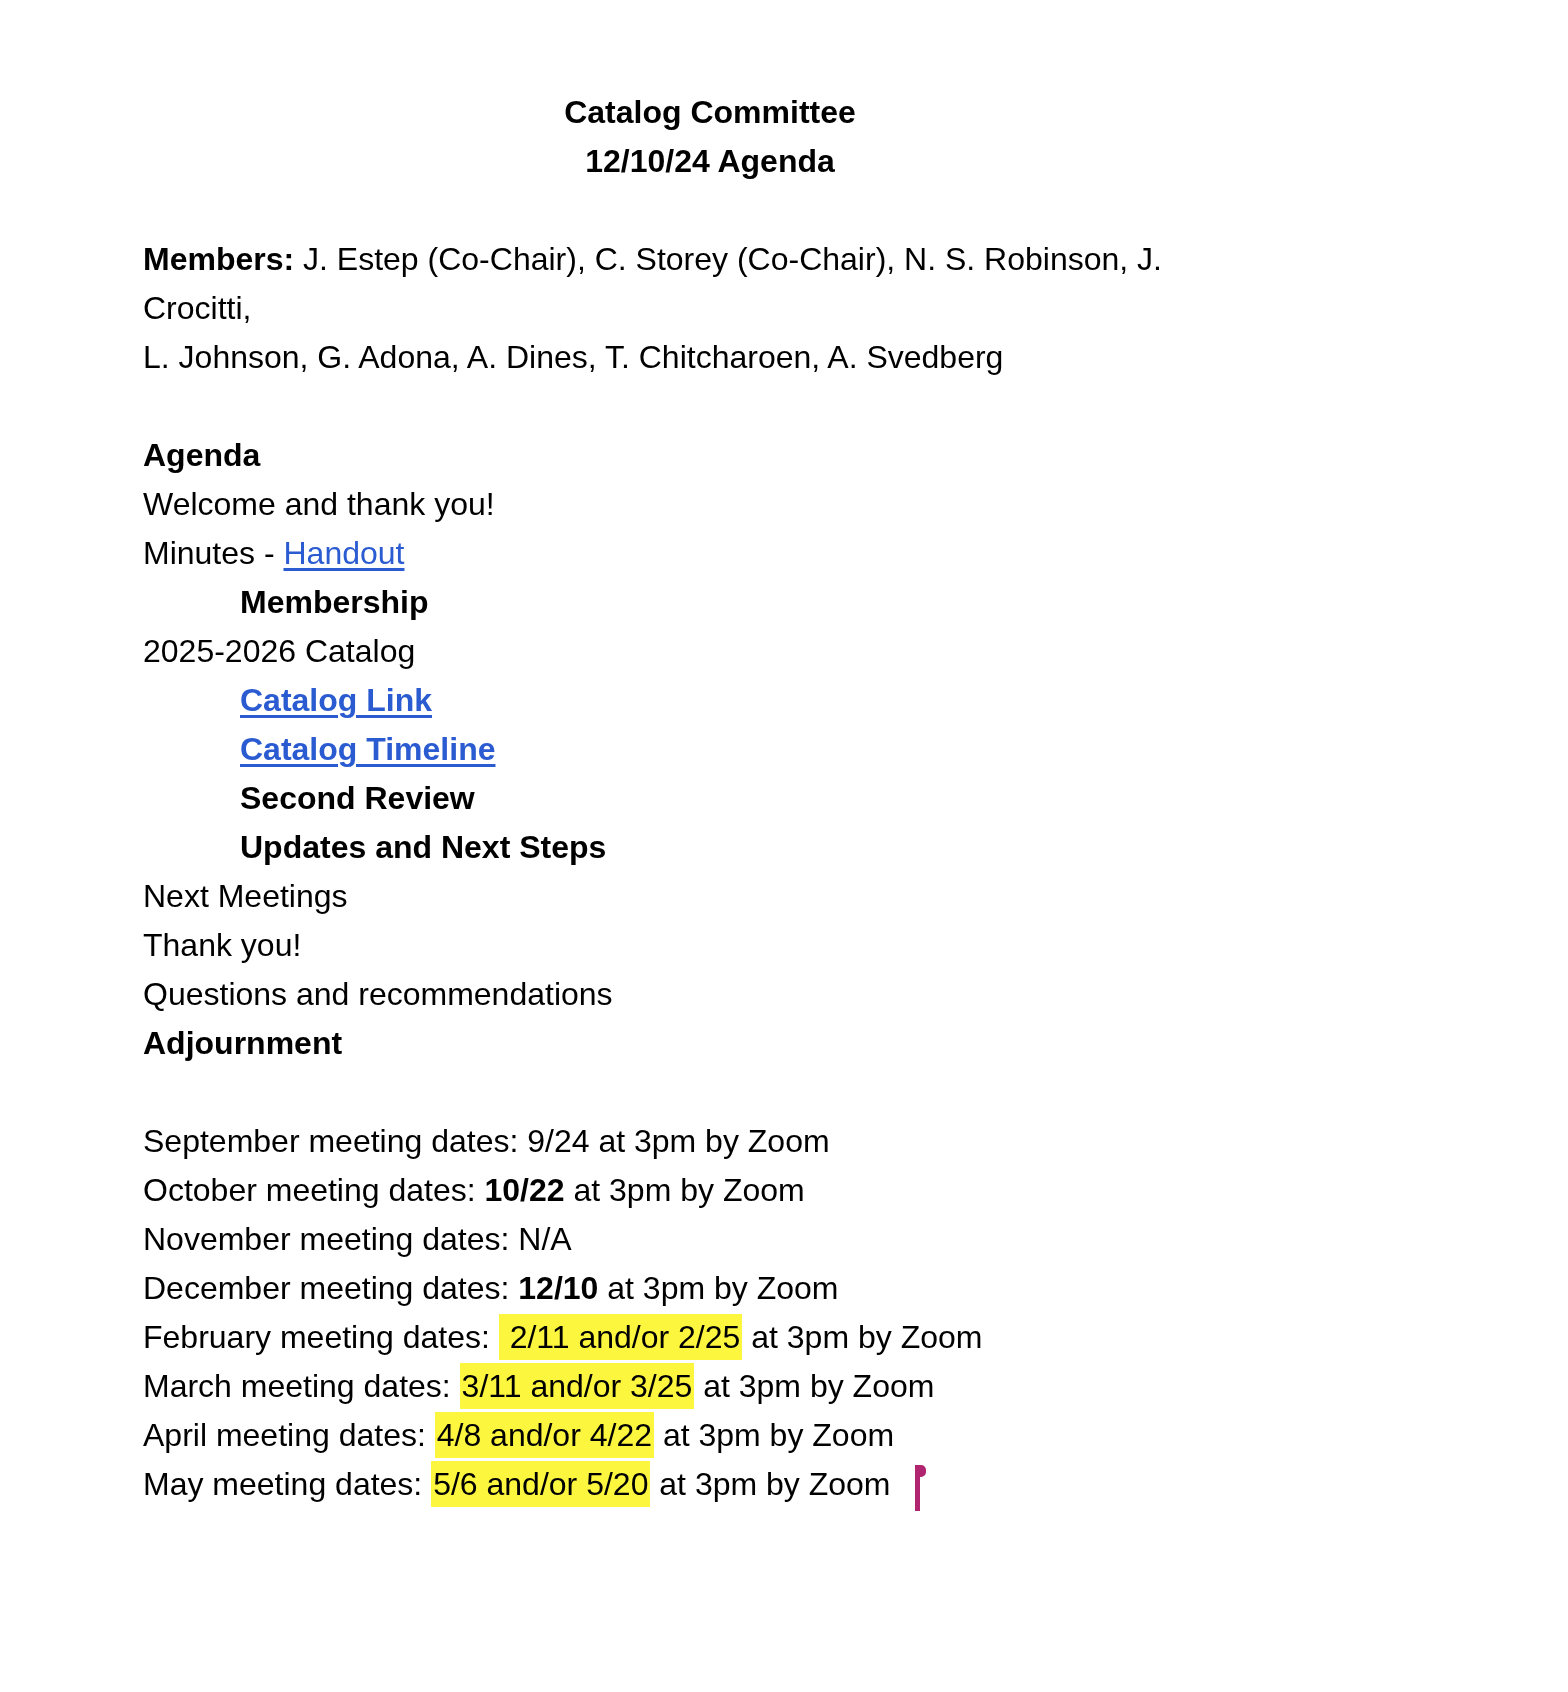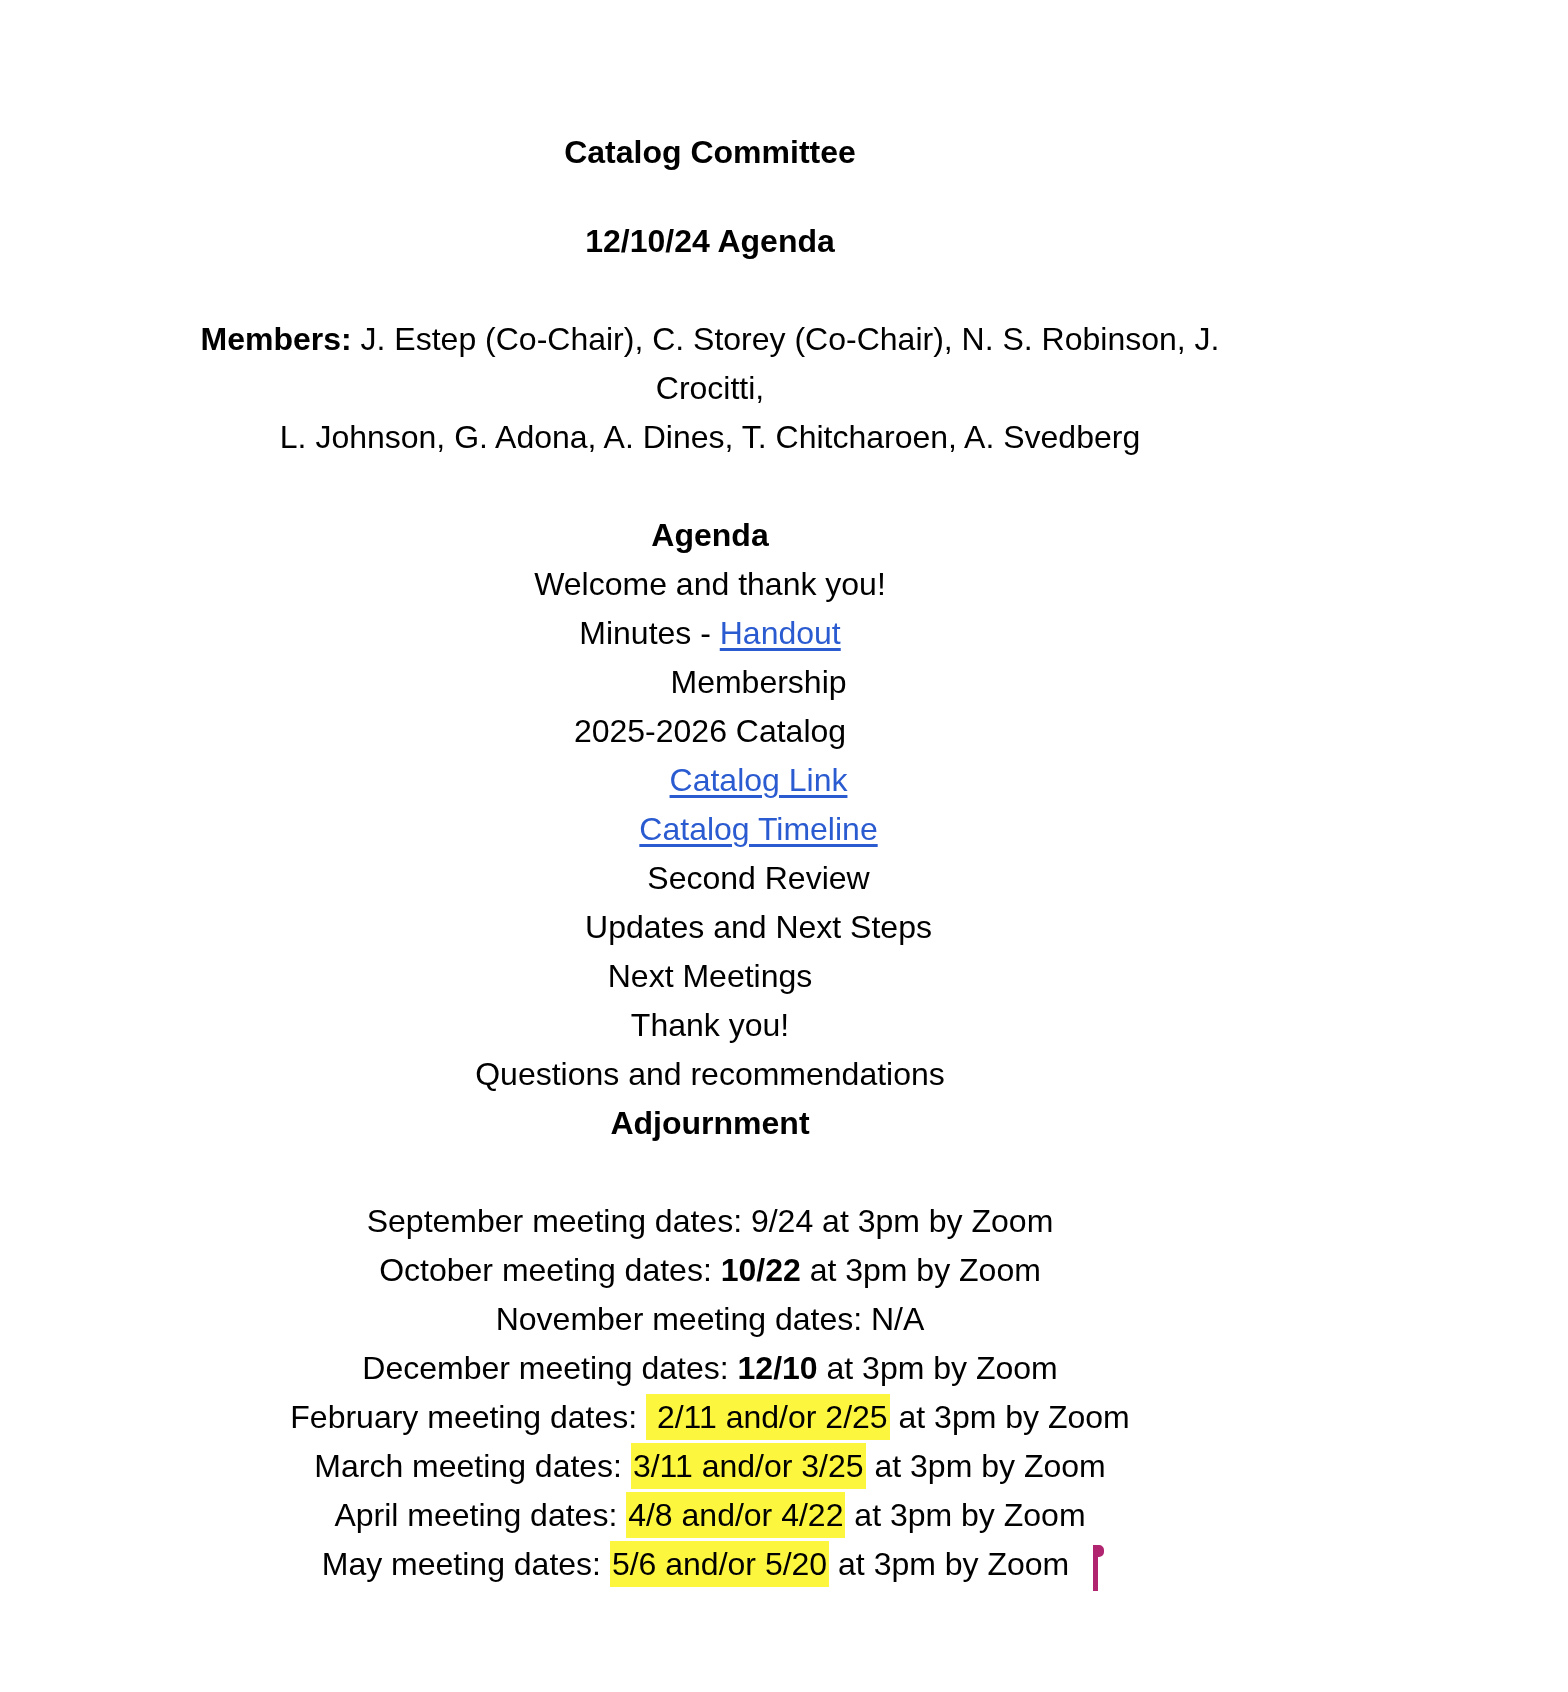--- a/index.html
+++ b/index.html
@@ -24,26 +24,25 @@
     padding: 88px 0 0 143px;
   }
   .content {
     width: 1134px;
   }
   .line {
     font-size: 32px;
     line-height: 49px;
     min-height: 49px;
     white-space: pre-wrap;
-    text-align: center;
   }
   .blank { height: 49px; }
-  .center { text-align: center; margin-top: 40px; }
+  .center { text-align: center; }
   .b { font-weight: bold; }
-  .indent { padding-left: 97px; }
+  .indent { padding-left: 97px; font-weight: bold; }
   a.doc-link {
     color: var(--link);
     text-decoration: underline;
     text-decoration-thickness: 2.5px;
     text-underline-offset: 4px;
     cursor: pointer;
   }
   .hl {
     background: var(--hl);
     padding: 5px 2px;

